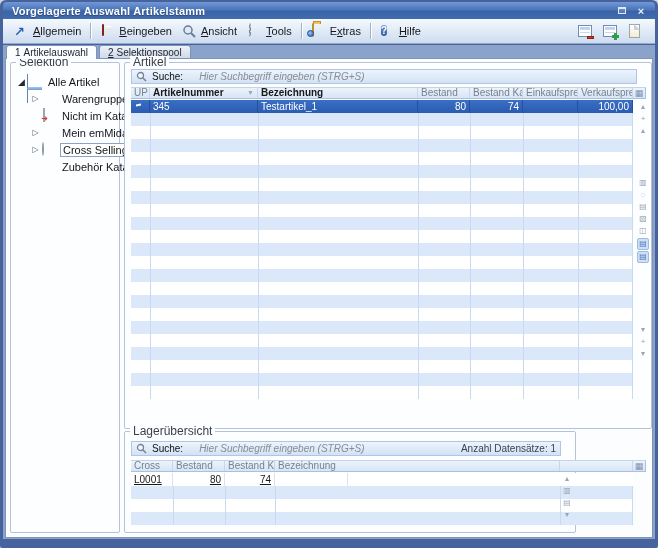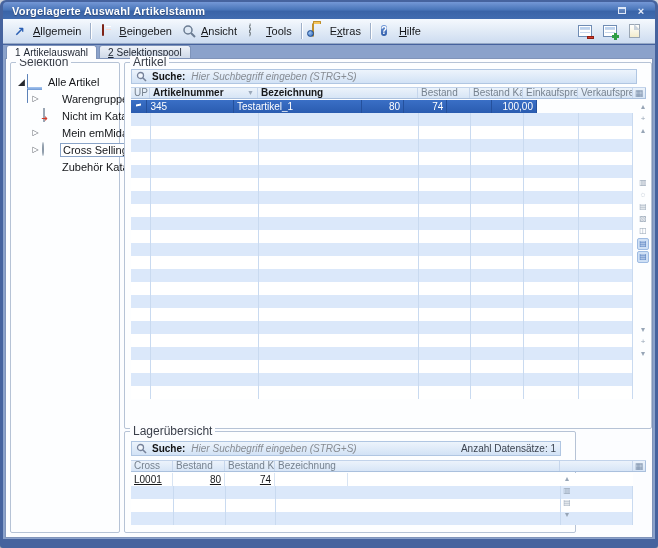--- a/index.html
+++ b/index.html
@@ -70,21 +70,21 @@
   .ic-page { width:10px; height:12px; margin:0 2px; background:#fff; border:1px solid #9aa6b4; position:relative; }
   .ic-page:after { content:"➜"; position:absolute; right:-4px; bottom:-2px; color:#d23b2a; font-size:8px; }
   .ic-swirl { width:12px; height:12px; margin:1px; border-radius:50%; background:conic-gradient(#3f8fd6, #9cd0f0, #2b6cb4, #3f8fd6); }
   .ic-cross { width:12px; height:12px; margin:1px; border-radius:50%; background:conic-gradient(#3fae4e 0 50%, #d8dfe8 50% 75%, #cf4433 75% 100%); border:1px solid #8b99a8; }
   .ic-zub { width:12px; height:12px; margin:1px; border-radius:50%; background:radial-gradient(circle at 35% 35%, #b9e8a8, #3fa02f 65%, #237018); box-shadow:2px 2px 0 -1px #6cc453; }
 
   
   .searchbar { position:absolute; left:6px; right:14px; height:15px; border:1px solid #b0c6e2;
     background:linear-gradient(#edf4fc,#d2e2f5); display:flex; align-items:center; padding:0 4px; font-size:10px; }
   .searchbar .mag { width:11px; height:11px; margin-right:5px; flex:0 0 auto; }
-  .search-label { font-weight:bold; color:#111; margin-right:6px; }
+  .search-label { font-weight:normal; color:#111; margin-right:16px; }
   .search-ph { font-style:italic; color:#878c93; }
   .search-count { margin-left:auto; color:#3c4450; font-size:10px; }
 
   
   .grid-header { position:absolute; left:6px; height:12px; display:flex;
     background:linear-gradient(#ecf3fb,#d7e5f6); border-top:1px solid #c2d3ea; border-bottom:1px solid #aac0dd; }
   .hcell { font-size:10px; line-height:10px; color:#76828f; padding:0 3px; border-right:1px solid #c6d6ec; overflow:hidden; white-space:nowrap; display:flex; align-items:center; }
   .hcell.strong { color:#17181a; font-weight:bold;justify-content:space-between; }
   .hcell .sort { margin-left:auto; font-size:7px; color:#9aa8ba; }
   .chooser-cell { width:13px; display:flex; align-items:center; justify-content:center; font-size:9px; color:#7d91ab; background:linear-gradient(#ecf3fb,#d7e5f6); border-right:1px solid #aac0dd; }
@@ -259,21 +259,21 @@
             <span class="sort">▼</span>
           </div>
           <div class="hcell w-bez strong">Bezeichnung</div>
           <div class="hcell w-best">Bestand</div>
           <div class="hcell w-bkalk">Bestand Kalk.</div>
           <div class="hcell w-ek">Einkaufspreis</div>
           <div class="hcell w-vk">Verkaufspreis</div>
           <div class="chooser-cell">▦</div>
         </div>
 
-        <div class="grid-row row-selected" style="top:37px; width:406px;">
+        <div class="grid-row row-selected" style="top:37px; width:502px;">
           <div class="rcell w-up"><span class="up-ic"></span></div>
           <div class="rcell w-art">345</div>
           <div class="rcell w-bez">Testartikel_1</div>
           <div class="rcell w-best num">80</div>
           <div class="rcell w-bkalk num">74</div>
           <div class="rcell w-ek num"></div>
           <div class="rcell w-vk num">100,00</div>
         </div>
 
         <div class="stripes" style="top:50px; width:502px; height:286px;">

